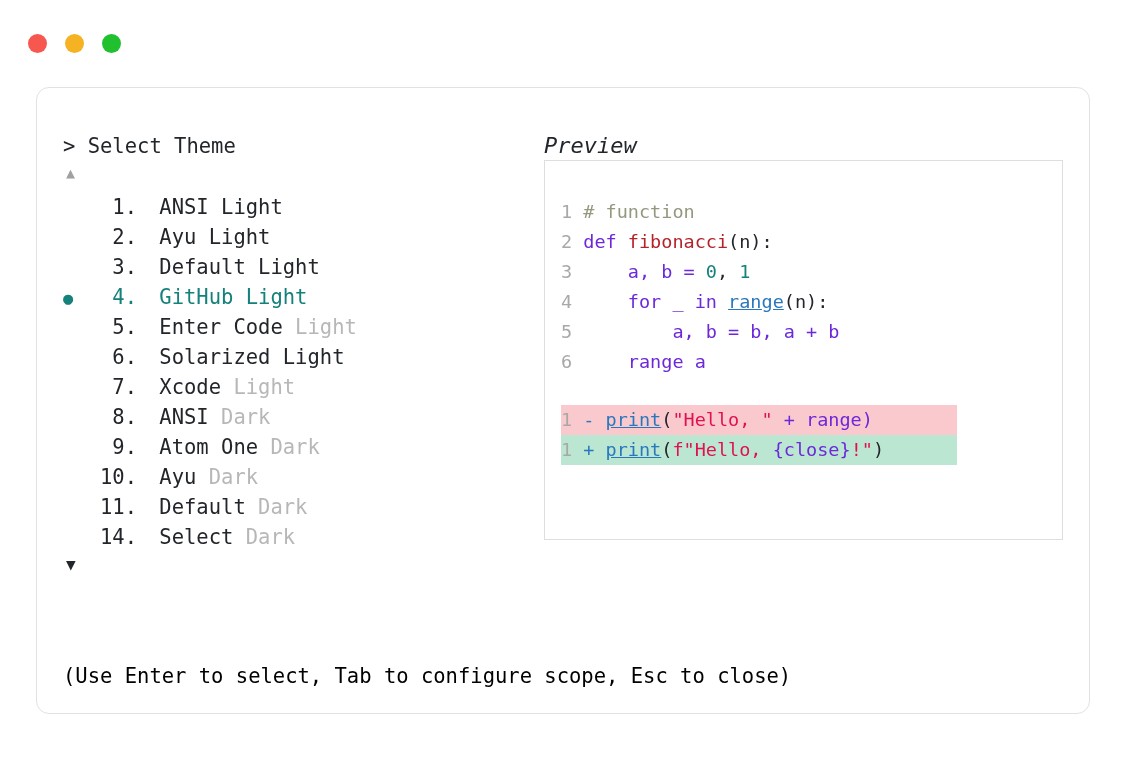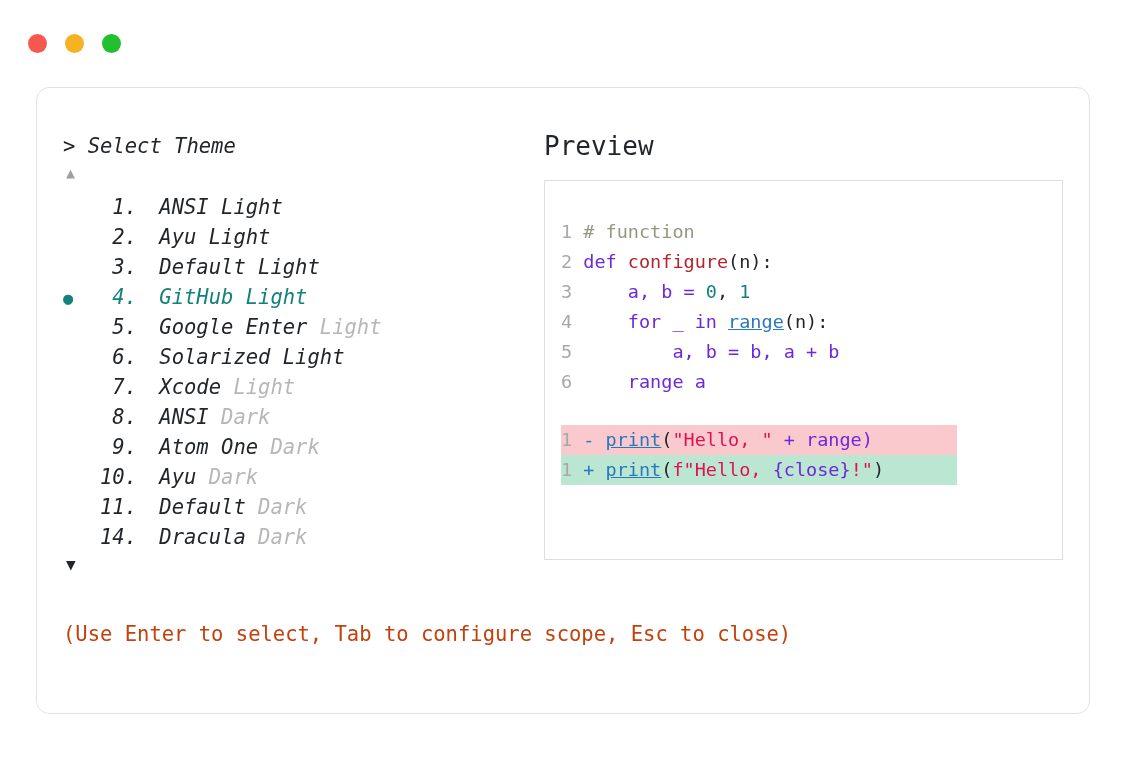--- a/index.html
+++ b/index.html
@@ -50,21 +50,20 @@
     position: absolute;
     left: 0; top: 0; right: 0; bottom: 0;
   }
 
   
   .list-col {
     position: absolute;
     left: 26px;
     top: 44px;
     width: 470px;
-    font-style: italic;
   }
   .prompt-row {
     font-size: 20.5px;
     line-height: 28px;
     color: #22262b;
     letter-spacing: 0px;
     white-space: pre;
   }
   .prompt-caret { color: #22262b; }
 
@@ -114,27 +113,27 @@
   .item.selected .suffix.dim { color: #14817b; }
 
   
   .preview-col {
     position: absolute;
     left: 507px;
     top: 44px;
     width: 520px;
   }
   .preview-label {
-    font-size: 26px;
+    font-size: 22px;
     line-height: 28px;
     color: #22262b;
     white-space: pre;
+    font-style: italic;
   }
   .preview-panel {
-    margin-top: 20px;
     width: 519px;
     height: 380px;
     box-sizing: border-box;
     border: 1.5px solid #dededf;
     background: #ffffff;
     padding: 36px 0 0 16px;
   }
 
   .code-line {
     font-size: 18.5px;
@@ -160,24 +159,24 @@
   }
   .code-line.del { background: #fac9cd; }
   .code-line.add { background: #bbe7d2; }
   .sign-del { color: #2878bd; }
   .sign-add { color: #2878bd; }
 
   
   .hint {
     position: absolute;
     left: 26px;
-    top: 532px;
+    top: 574px;
     font-size: 20.5px;
     line-height: 28px;
-    color: #c2410c;
+    color: #000000;
     white-space: pre;
   }
 </style>
 </head>
 <body>
 
 <div class="titlebar">
   <div class="lights">
     <span class="light" style="background: rgb(246, 87, 79);"></span>
     <span class="light" style="background: rgb(245, 179, 36);"></span>
@@ -192,39 +191,39 @@
 
       <div class="prompt-row"><span class="prompt-caret">&gt;</span><span> </span><span>Select Theme</span></div>
 
       <div class="scroll-arrow up">▲</div>
 
       <div class="items" id="theme-items">
           <div class="item"><span class="bullet">●</span><span class="num">1.</span><span class="dot"> </span><span class="name">ANSI </span><span class="suffix">Light</span></div>
           <div class="item"><span class="bullet">●</span><span class="num">2.</span><span class="dot"> </span><span class="name">Ayu </span><span class="suffix">Light</span></div>
           <div class="item"><span class="bullet">●</span><span class="num">3.</span><span class="dot"> </span><span class="name">Default </span><span class="suffix">Light</span></div>
           <div class="item selected"><span class="bullet">●</span><span class="num">4.</span><span class="dot"> </span><span class="name">GitHub </span><span class="suffix">Light</span></div>
-          <div class="item"><span class="bullet">●</span><span class="num">5.</span><span class="dot"> </span><span class="name">Google Enter </span><span class="suffix dim">Light</span></div>
+          <div class="item"><span class="bullet">●</span><span class="num">5.</span><span class="dot"> </span><span class="name">Enter Code </span><span class="suffix dim">Light</span></div>
           <div class="item"><span class="bullet">●</span><span class="num">6.</span><span class="dot"> </span><span class="name">Solarized </span><span class="suffix">Light</span></div>
           <div class="item"><span class="bullet">●</span><span class="num">7.</span><span class="dot"> </span><span class="name">Xcode </span><span class="suffix dim">Light</span></div>
           <div class="item"><span class="bullet">●</span><span class="num">8.</span><span class="dot"> </span><span class="name">ANSI </span><span class="suffix dim">Dark</span></div>
           <div class="item"><span class="bullet">●</span><span class="num">9.</span><span class="dot"> </span><span class="name">Atom One </span><span class="suffix dim">Dark</span></div>
           <div class="item"><span class="bullet">●</span><span class="num">10.</span><span class="dot"> </span><span class="name">Ayu </span><span class="suffix dim">Dark</span></div>
           <div class="item"><span class="bullet">●</span><span class="num">11.</span><span class="dot"> </span><span class="name">Default </span><span class="suffix dim">Dark</span></div>
-          <div class="item"><span class="bullet">●</span><span class="num">14.</span><span class="dot"> </span><span class="name">Dracula </span><span class="suffix dim">Dark</span></div>
+          <div class="item"><span class="bullet">●</span><span class="num">14.</span><span class="dot"> </span><span class="name">Select </span><span class="suffix dim">Dark</span></div>
         </div>
 
       <div class="scroll-arrow down">▼</div>
     </div>
 
     <div class="preview-col">
       <div class="preview-label">Preview</div>
       <div class="preview-panel">
         <div id="code-block">
             <div class="code-line"><span class="ln">1 </span><span class="cmt"># function</span></div>
-            <div class="code-line"><span class="ln">2 </span><span class="kw">def </span><span class="fn">configure</span><span class="pun">(n):</span></div>
+            <div class="code-line"><span class="ln">2 </span><span class="kw">def </span><span class="fn">fibonacci</span><span class="pun">(n):</span></div>
             <div class="code-line"><span class="ln">3 </span><span class="kw">    a, b = </span><span class="num">0</span><span class="pun">, </span><span class="num">1</span></div>
             <div class="code-line"><span class="ln">4 </span><span class="kw">    for _ in </span><span class="bi">range</span><span class="pun">(n):</span></div>
             <div class="code-line"><span class="ln">5 </span><span class="kw">        a, b = b, a + b</span></div>
             <div class="code-line"><span class="ln">6 </span><span class="kw">    range a</span></div>
           </div>
         <div class="diff-block" id="diff-block">
             <div class="code-line diff del"><span class="ln">1 </span><span class="sign-del">- </span><span class="bi">print</span><span class="pun">(</span><span class="str">"Hello, "</span><span class="kw"> + range)</span></div>
             <div class="code-line diff add"><span class="ln">1 </span><span class="sign-add">+ </span><span class="bi">print</span><span class="pun">(</span><span class="str">f"Hello, </span><span class="kw">{close}</span><span class="str">!"</span><span class="pun">)</span></div>
           </div>
       </div>

